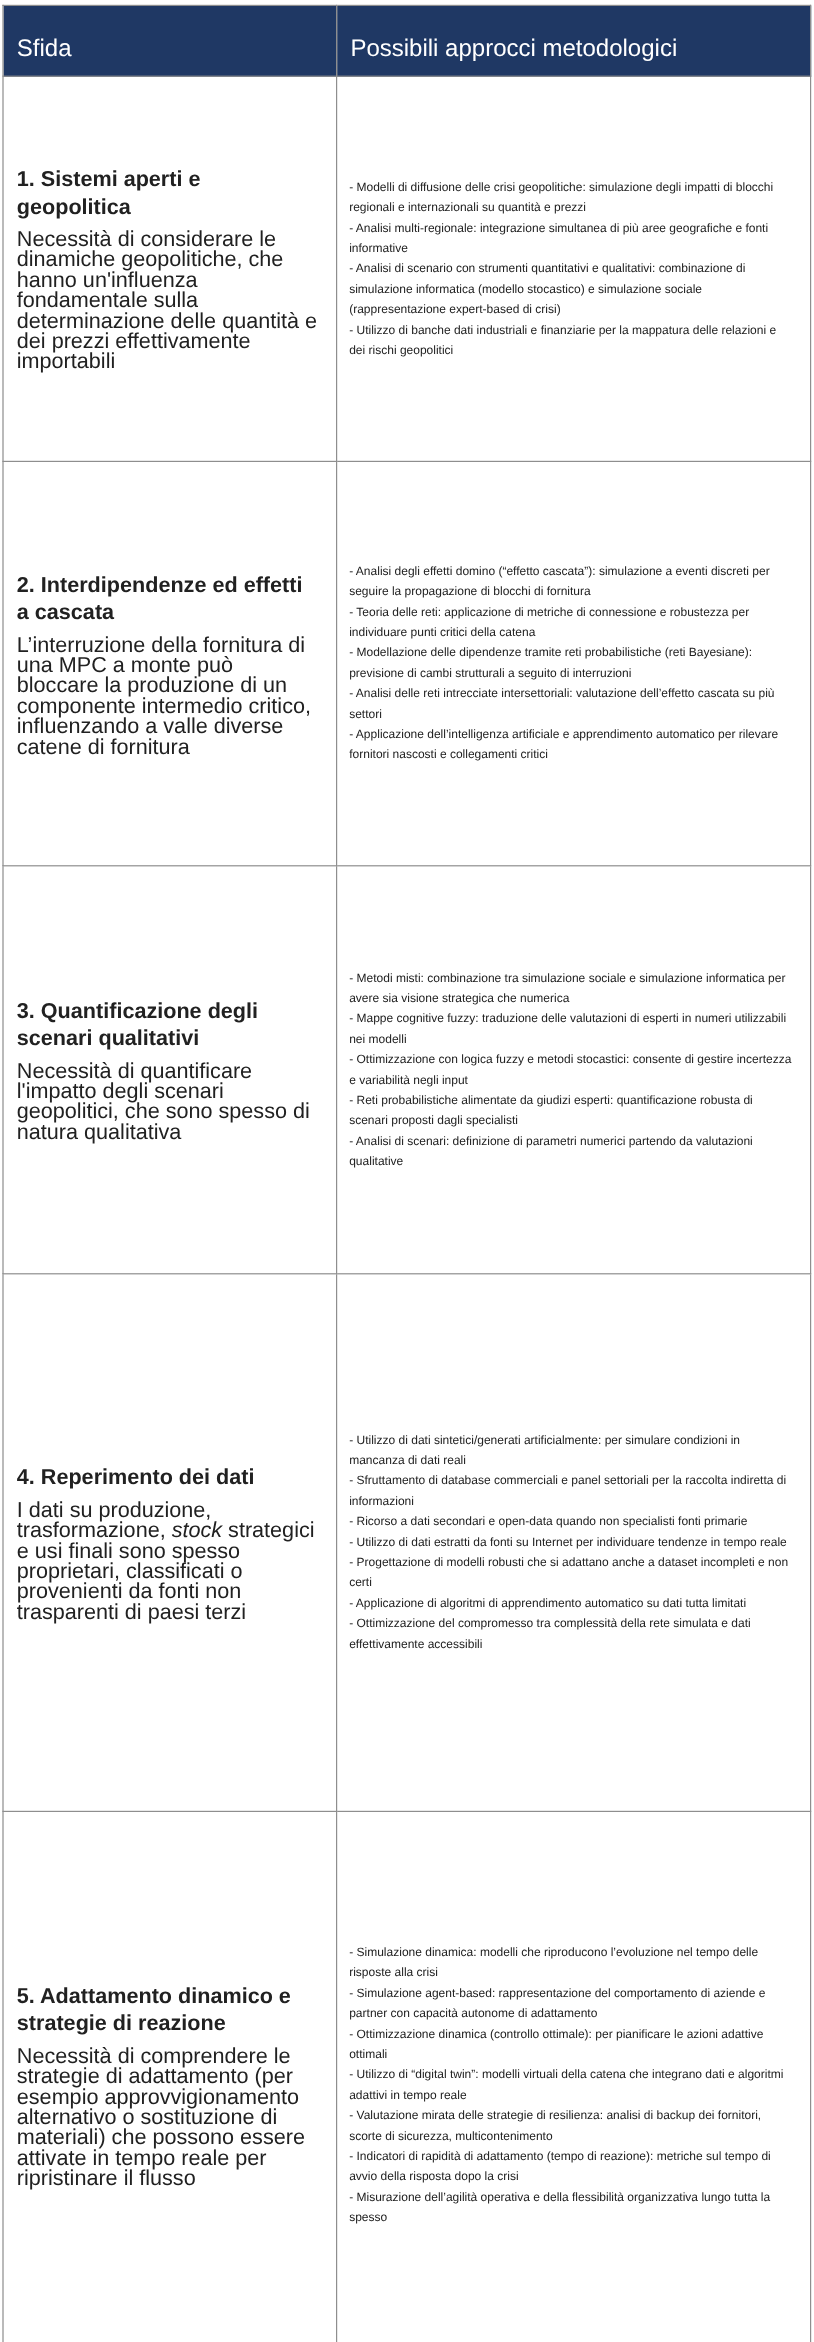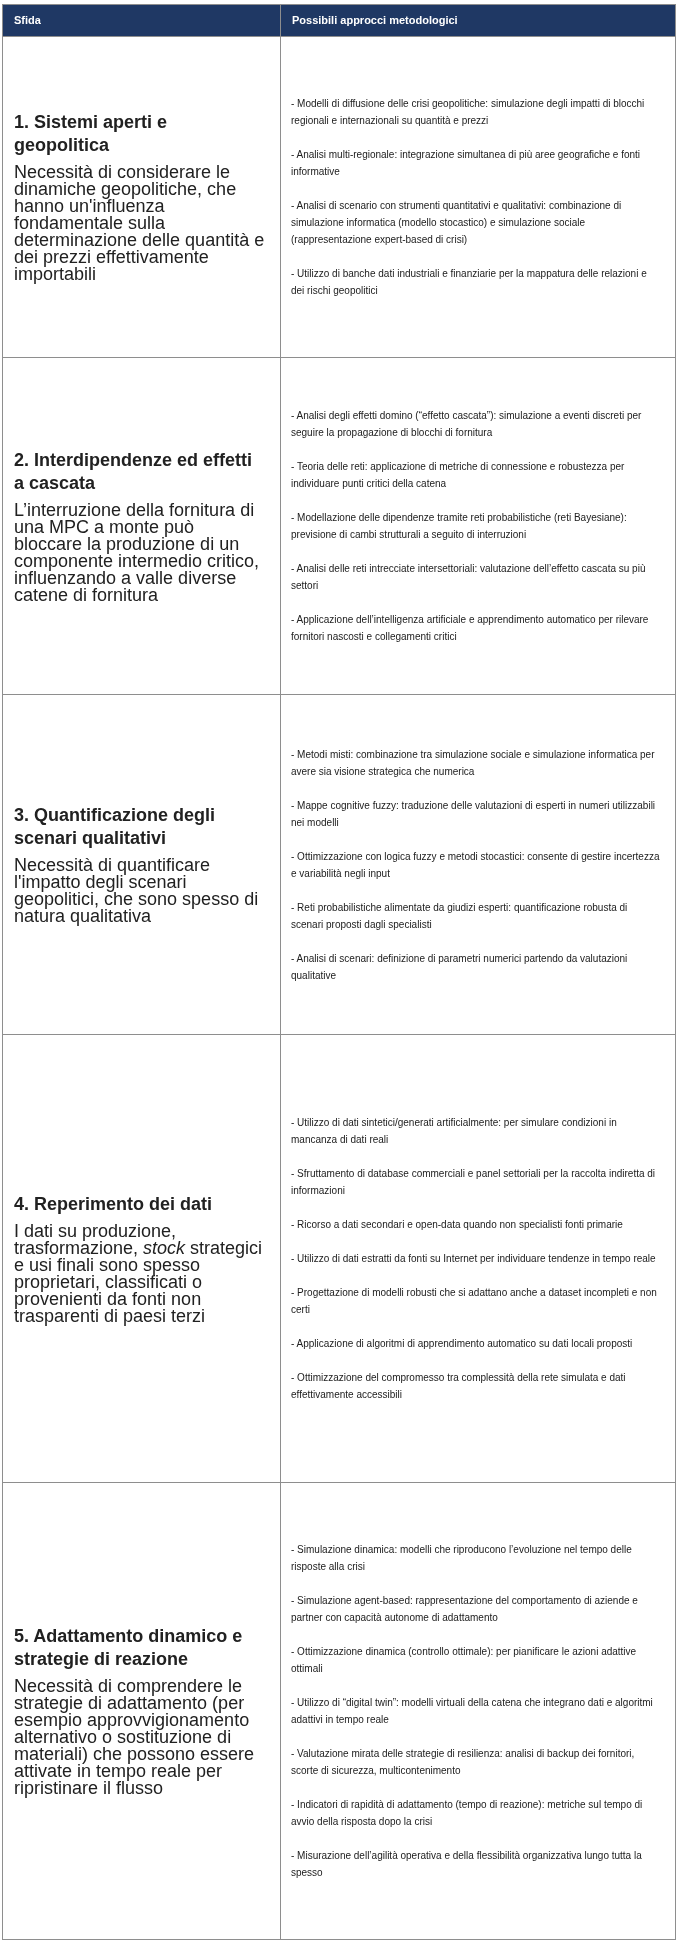--- a/index.html
+++ b/index.html
@@ -23,44 +23,44 @@
   }
   th,td{
     border:1px solid var(--border);
     vertical-align:middle;
     word-wrap:break-word;
   }
   th{
     background:var(--header-bg);
     color:var(--header-fg);
     text-align:left;
-    font-size:11px;
-    font-weight:bold;
-    padding:9px 10px 10px 11px;
+    font-size:20px;
+    font-weight:normal;
+    padding:25px 10px 10px 11px;
   }
   col.c-left{width:278px;}
   td.cell-left{padding:8px 14px 8px 11px;}
   td.cell-right{
     padding:10px 14px 10px 10px;
     font-size:10px;
     line-height:17px;
   }
   .row-title{
     font-size:18px;
     font-weight:bold;
     line-height:23px;
     margin:0 0 7px 0;
   }
   .row-desc{
     font-size:18px;
     line-height:17px;
     margin:0;
   }
   .bullet{margin:0;}
-  .bullet + .bullet{margin-top:17px;}
+  .bullet + .bullet{}
   .dit:empty{display:none;}
   
   tbody tr:nth-child(1){height:321px;}
   tbody tr:nth-child(2){height:337px;}
   tbody tr:nth-child(3){height:340px;}
   tbody tr:nth-child(4){height:448px;}
   tbody tr:nth-child(5){height:457px;}
 </style>
 </head>
 <body>
@@ -127,21 +127,21 @@
       <p class="row-title">4. Reperimento dei dati</p>
       <p class="row-desc"><span class="d1">I dati su produzione, trasformazione, </span><i class="dit">stock</i><span class="d2"> strategici e usi finali sono spesso proprietari, classificati o provenienti da fonti non trasparenti di paesi terzi</span></p>
     </td>
     <td class="cell-right">
       <div class="bullets">
               <p class="bullet">- Utilizzo di dati sintetici/generati artificialmente: per simulare condizioni in mancanza di dati reali</p>
               <p class="bullet">- Sfruttamento di database commerciali e panel settoriali per la raccolta indiretta di informazioni</p>
               <p class="bullet">- Ricorso a dati secondari e open-data quando non specialisti fonti primarie</p>
               <p class="bullet">- Utilizzo di dati estratti da fonti su Internet per individuare tendenze in tempo reale</p>
               <p class="bullet">- Progettazione di modelli robusti che si adattano anche a dataset incompleti e non certi</p>
-              <p class="bullet">- Applicazione di algoritmi di apprendimento automatico su dati locali proposti</p>
+              <p class="bullet">- Applicazione di algoritmi di apprendimento automatico su dati tutta limitati</p>
               <p class="bullet">- Ottimizzazione del compromesso tra complessità della rete simulata e dati effettivamente accessibili</p>
             </div>
     </td>
   </tr>
         <tr class="body-row">
     <td class="cell-left">
       <p class="row-title">5. Adattamento dinamico e strategie di reazione</p>
       <p class="row-desc"><span class="d1">Necessità di comprendere le strategie di adattamento (per esempio approvvigionamento alternativo o sostituzione di materiali) che possono essere attivate in tempo reale per ripristinare il flusso</span><span class="d2"></span></p>
     </td>
     <td class="cell-right">

